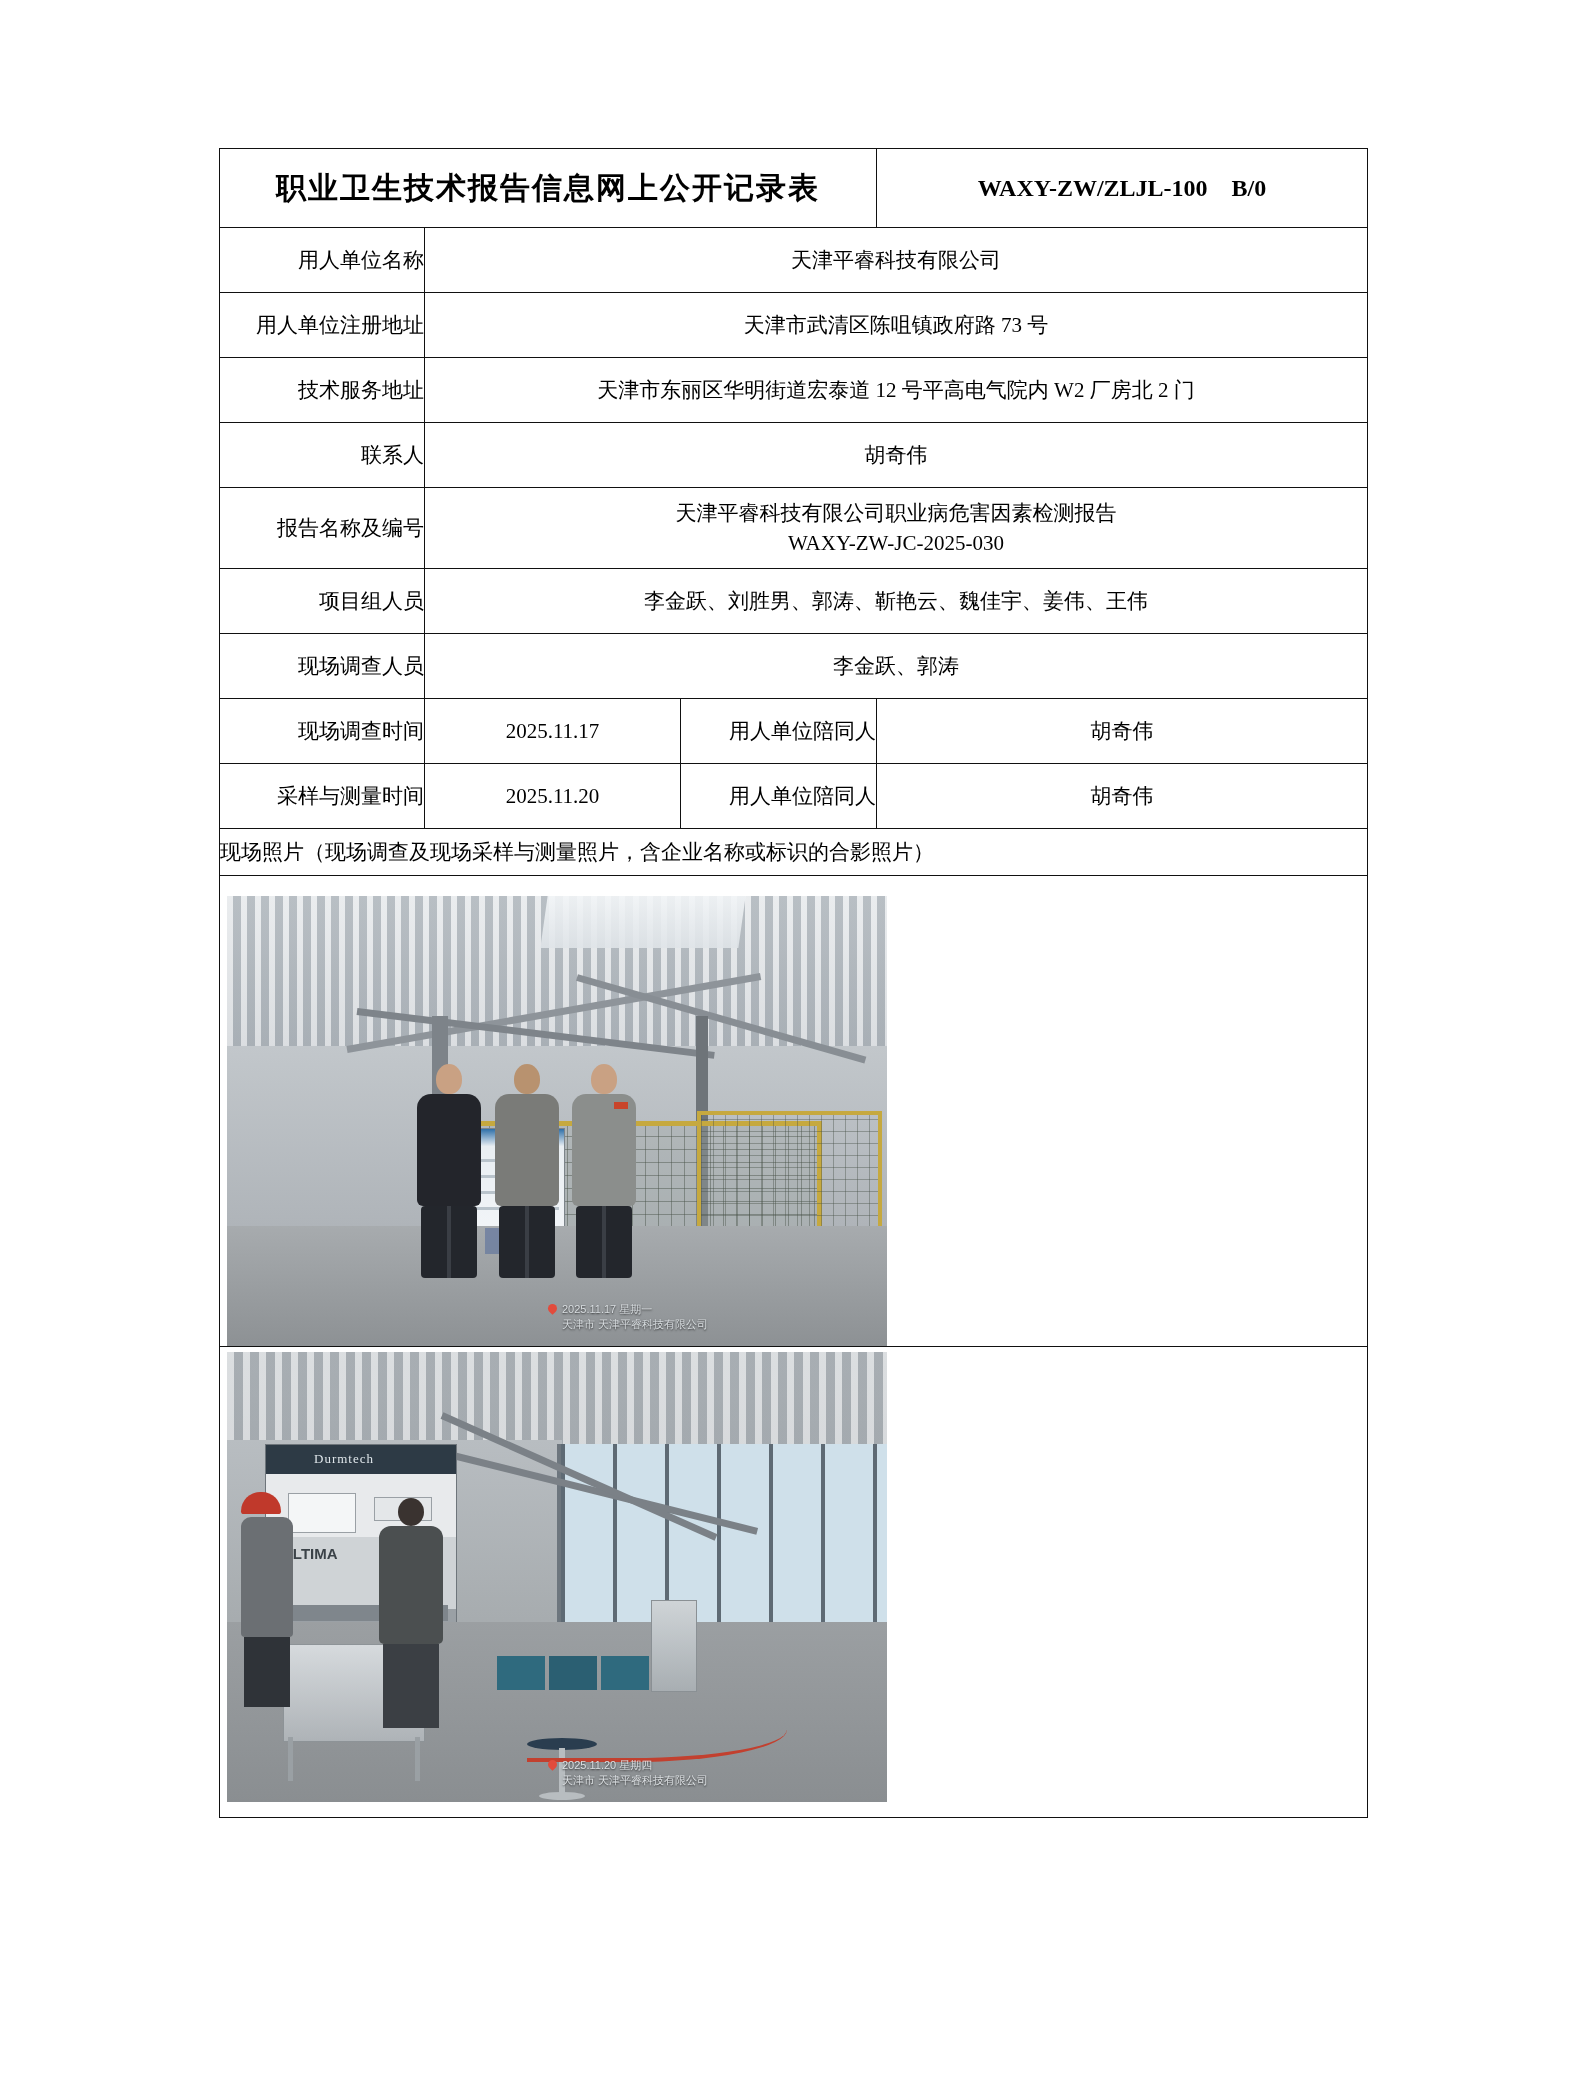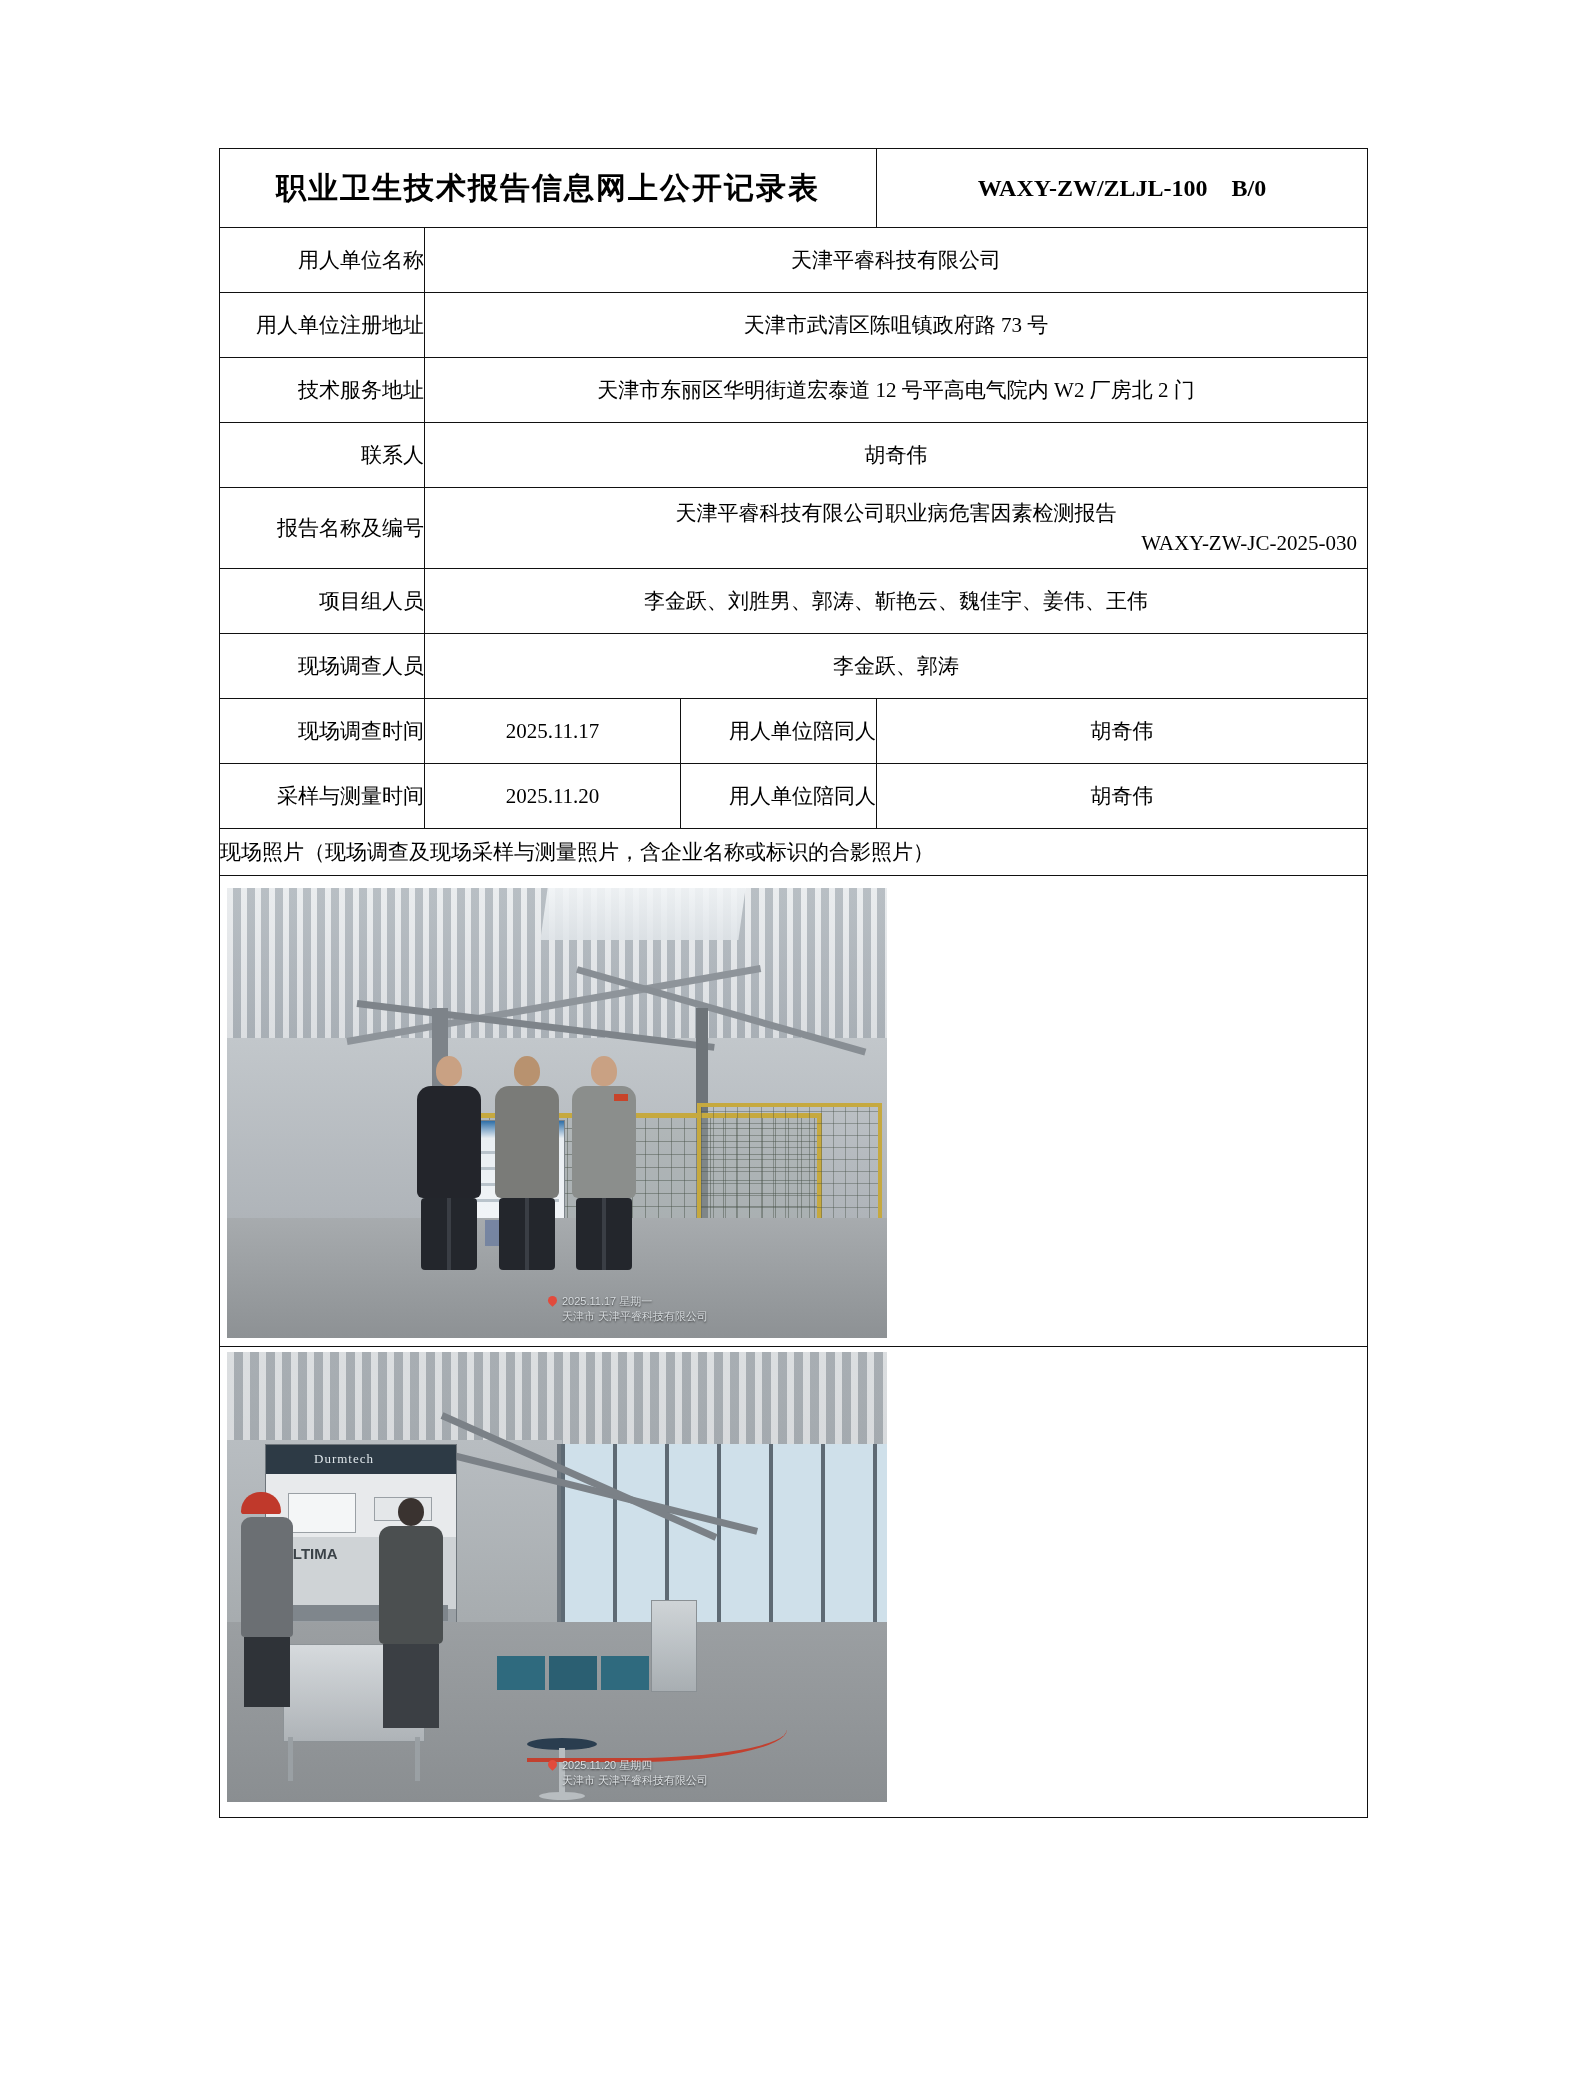--- a/index.html
+++ b/index.html
@@ -62,21 +62,21 @@
   .val {
     text-align: center;
     font-size: 21px;
     height: 64px;
     padding: 4px 10px;
   }
   .val.two-line {
     line-height: 1.45;
     padding: 8px 10px;
   }
-  .val .l2 { display: block; text-align: right; }
+  .val .l2 { display: block; }
   .photo-header {
     text-align: left;
     font-size: 21px;
     padding: 14px 20px;
     height: 46px;
   }
   .photo-cell {
     padding: 0;
     height: 470px;
     position: relative;
@@ -85,21 +85,21 @@
   .photo-inner {
     position: relative;
     width: 100%;
     height: 100%;
     overflow: hidden;
   }
 
   
   .ph1 {
     position: absolute;
-    left: 7px; top: 12px;
+    left: 7px; top: 20px;
     width: 660px; height: 450px;
     overflow: hidden;
     background: linear-gradient(180deg,#c9cfd4 0%, #bfc5cb 32%, #b3b8bd 55%, #9fa4a8 100%);
   }
   .ph1 .ceiling {
     position: absolute; left:0; top:0; width:100%; height:150px;
     background:
       repeating-linear-gradient(90deg, rgba(255,255,255,0.5) 0 6px, rgba(150,158,165,0.45) 6px 14px),
       linear-gradient(180deg,#d5dade,#b7bdc3);
   }

